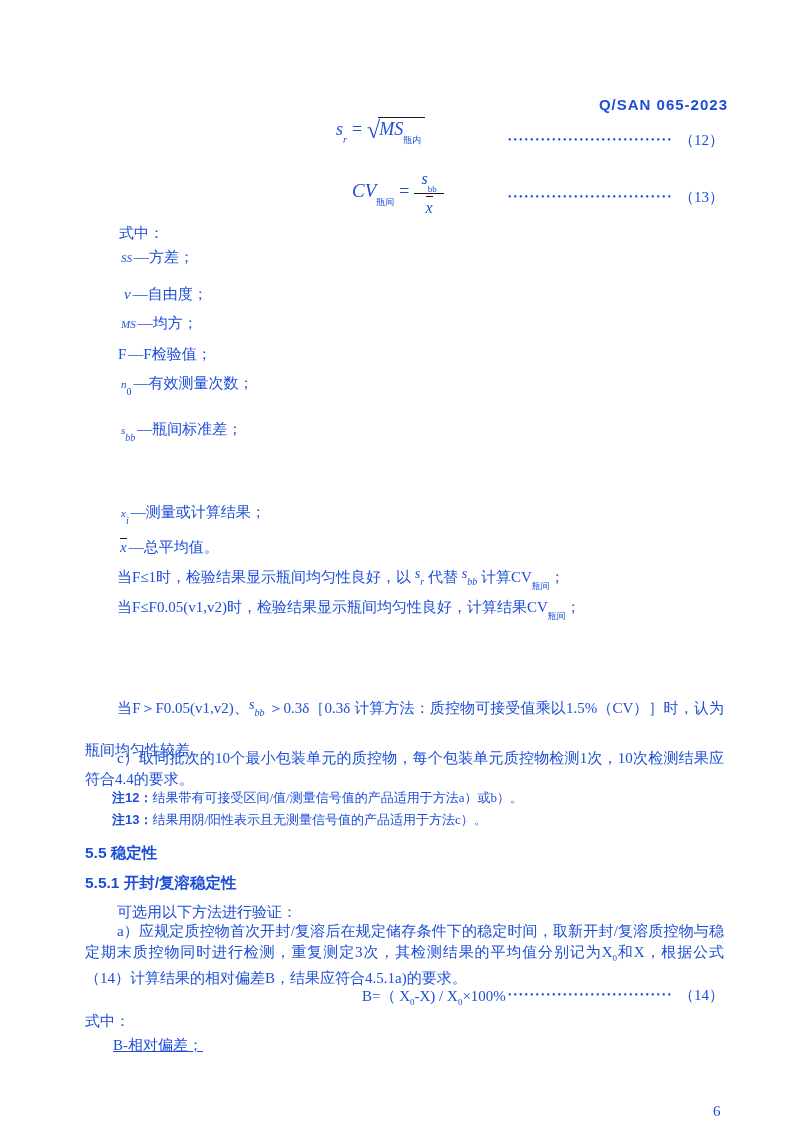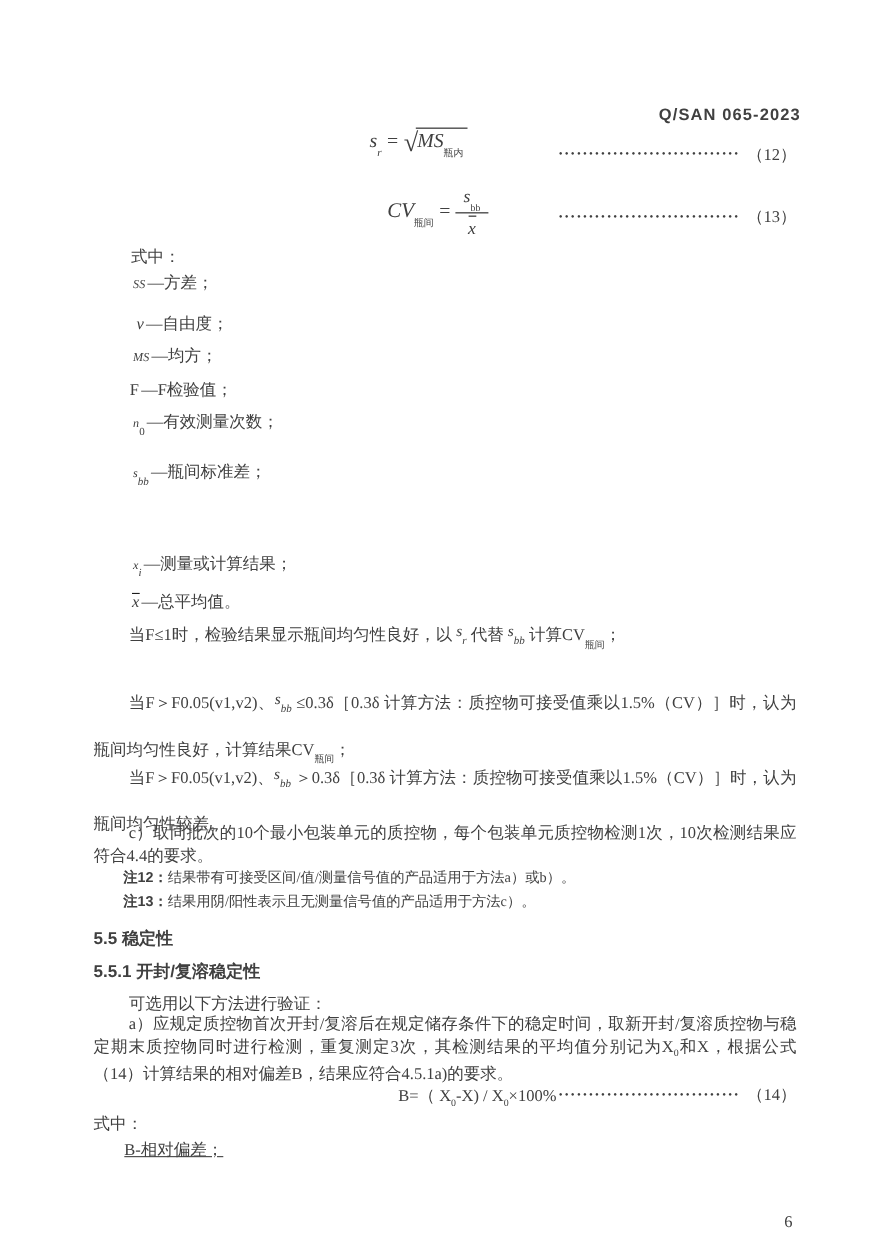--- a/index.html
+++ b/index.html
@@ -2,21 +2,21 @@
 <html><head>
 <meta charset="utf-8">
 <style>
   * { margin:0; padding:0; box-sizing:border-box; }
   html,body { background:#ffffff; }
   .page {
     position:relative;
     width:800px; height:1131px;
     background:#ffffff;
     font-family:"Liberation Serif","DejaVu Serif",serif;
-    color:#404040;
+    color:#1d4ed8;
     font-size:15px;
     overflow:hidden;
   }
   .abs { position:absolute; }
   .hdr {
     font-family:"Liberation Sans","DejaVu Sans",sans-serif;
     font-weight:700; font-size:15px; letter-spacing:1px;
     right:72px; top:96px;
   }
   
@@ -99,24 +99,24 @@
     <span class="mi dsym">x</span><sub class="msub">i</sub><span class="dtext">—测量或计算结果；</span>
   </div>
   <div class="abs def" style="left:120px; top:538px;">
     <span class="ov"><span class="mi dsym" style="font-size:15px;">x</span></span><sub class="msub"></sub><span class="dtext">—总平均值。</span>
   </div>
 
   <div class="abs para" style="left:117px; top:568px;">
     <span>当F≤1时，检验结果显示瓶间均匀性良好，以 </span><span class="imath"><span>s</span><sub class="msub">r</sub></span><span> 代替 </span><span class="imath"><span>s</span><sub class="msub">bb</sub></span><span> 计算CV</span><sub class="cnsub">瓶间</sub><span>；</span>
   </div>
 
+  <div class="abs para" style="left:117px; top:598px;">
+    <span>当F≤F0.05(v1,v2)时，检验结果显示瓶间均匀性良好，计算结果CV</span><sub class="cnsub">瓶间</sub><span>；</span>
+  </div>
 
-  <div class="abs pwrap lh36" style="top:622px;">
-    <span>当F＞F0.05(v1,v2)、</span><span class="imath"><span>s</span><sub class="msub">bb</sub></span><span> ≤0.3δ［0.3δ 计算方法：质控物可接受值乘以1.5%（CV）］时，认为瓶间均匀性良好，计算结果CV</span><sub class="cnsub">瓶间</sub><span>；</span>
-  </div>
 
   <div class="abs pwrap lh36" style="top:690px;">
     <span>当F＞F0.05(v1,v2)、</span><span class="imath"><span>s</span><sub class="msub">bb</sub></span><span> ＞0.3δ［0.3δ 计算方法：质控物可接受值乘以1.5%（CV）］时，认为瓶间均匀性较差。</span>
   </div>
 
   <div class="abs pwrap lh21" style="top:748px;">c）取同批次的10个最小包装单元的质控物，每个包装单元质控物检测1次，10次检测结果应符合4.4的要求。</div>
 
   <div class="abs note" style="left:112px; top:789px;">
     <b>注12：</b><span>结果带有可接受区间/值/测量信号值的产品适用于方法a）或b）。</span>
   </div>

